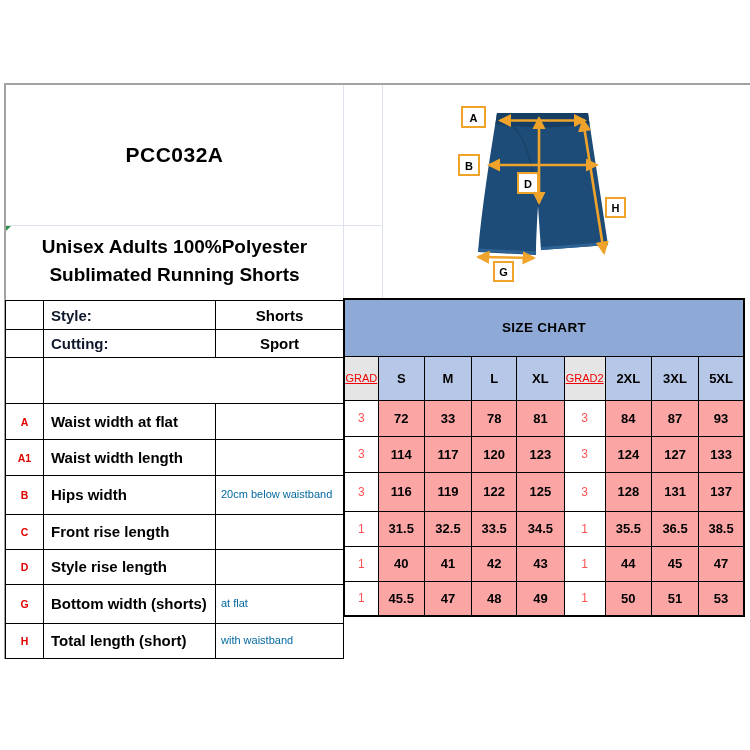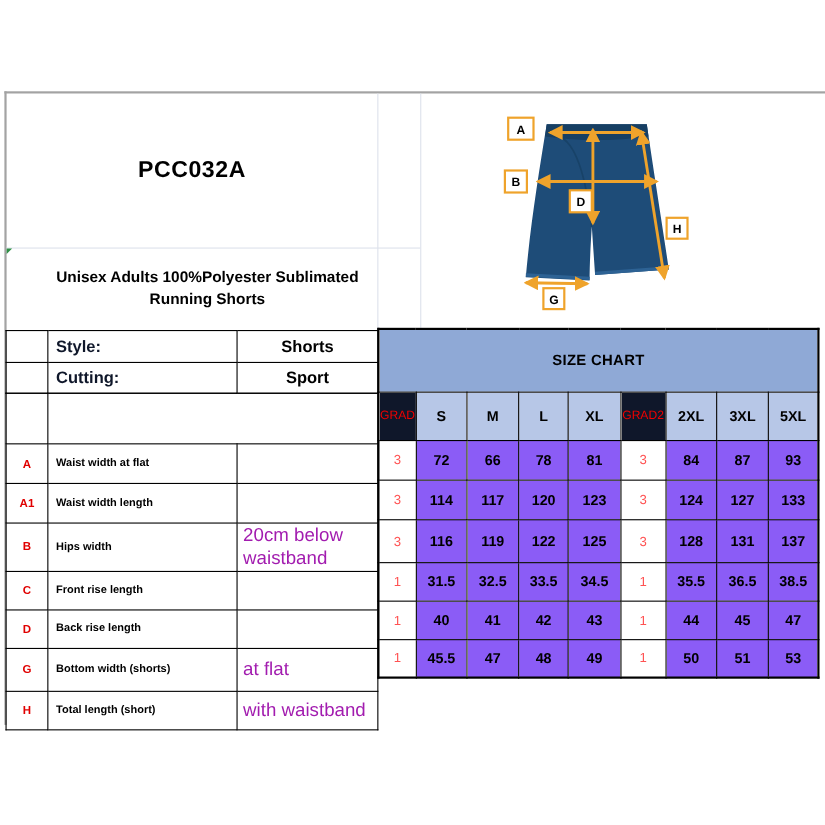--- a/index.html
+++ b/index.html
@@ -7,37 +7,37 @@
           font-family:"Liberation Sans",sans-serif;color:#000;}
   .abs{position:absolute;}
   
   .sheet-top{left:4px;top:83px;width:746px;height:2px;background:#a3a3a3;}
   .sheet-left{left:4px;top:83px;width:2px;height:576px;background:#a3a3a3;}
   .grid-v{width:1px;background:#dde2ec;top:85px;height:213px;}
   .grid-h{height:1px;background:#dde2ec;left:6px;width:376px;top:225px;}
   
   .title-cell{left:6px;top:86px;width:337px;height:138px;display:flex;align-items:center;justify-content:center;
               font-size:21px;font-weight:bold;letter-spacing:.5px;}
-  .subtitle-cell{left:20px;top:226px;width:337px;height:70px;display:flex;align-items:center;justify-content:center;
-                 text-align:center;font-size:14px;font-weight:bold;line-height:1.45;padding:0 18px;box-sizing:border-box;}
+  .subtitle-cell{left:6px;top:226px;width:337px;height:70px;display:flex;align-items:center;justify-content:center;
+                 text-align:center;font-size:19px;font-weight:bold;line-height:1.45;padding:0 18px;box-sizing:border-box;}
   
   table{border-collapse:collapse;table-layout:fixed;position:absolute;}
   td{border:1px solid #000;padding:0;overflow:hidden;vertical-align:middle;}
   .t-l1{left:5px;top:300px;width:338px;}
   .t-l2{left:5px;top:357px;width:338px;}
   .t-r{left:343px;top:298px;width:402px;border:2px solid #000;}
   .red-label{color:#0f172a;font-weight:bold;font-size:15px;padding-left:7px;}
   .val-cell{font-weight:bold;font-size:15px;text-align:center;}
   .key-cell{color:#e00000;font-weight:bold;font-size:10.5px;text-align:center;}
-  .mname{font-weight:bold;font-size:10px;padding-left:7px;line-height:1.15;}
-  .mnote{font-size:17px;padding-left:5px;line-height:1.25;color:#a21caf;}
+  .mname{font-weight:bold;font-size:15px;padding-left:7px;line-height:1.15;}
+  .mnote{font-size:11px;padding-left:5px;line-height:1.25;color:#0369a1;}
   .band{background:#8fa9d6;text-align:center;font-weight:bold;font-size:13.5px;letter-spacing:.3px;}
   .sizeh{background:#b7c7e7;text-align:center;font-weight:bold;font-size:13px;}
-  .gradh{background:#0f172a;text-align:center;color:#f00000;font-size:11px;}
-  .num{font-weight:bold;font-size:13px;text-align:center;background:#8b5cf6;}
+  .gradh{background:#e5e5e5;text-align:center;color:#f00000;font-size:11px;text-decoration:underline;}
+  .num{font-weight:bold;font-size:13px;text-align:center;background:#fca5a5;}
   .gradv{color:#ff5252;font-size:12px;text-align:center;background:#fff;}
   
   .gmark{width:0;height:0;border-top:5px solid #2f8f46;border-right:5px solid transparent;}
   .diagram{left:382px;top:84px;}
 </style>
 </head>
 <body>
 
 <div class="canvas">
 
@@ -101,21 +101,21 @@
       <td class="mname">Hips width</td>
       <td class="mnote" style="width:90px">20cm below waistband</td>
     </tr>
     <tr style="height:35px">
       <td class="key-cell">C</td>
       <td class="mname">Front rise length</td>
       <td class="mnote"></td>
     </tr>
     <tr style="height:35px">
       <td class="key-cell">D</td>
-      <td class="mname">Back rise length</td>
+      <td class="mname">Style rise length</td>
       <td class="mnote"></td>
     </tr>
     <tr style="height:39px">
       <td class="key-cell">G</td>
       <td class="mname">Bottom width (shorts)</td>
       <td class="mnote">at flat</td>
     </tr>
     <tr style="height:35px">
       <td class="key-cell">H</td>
       <td class="mname">Total length (short)</td>
@@ -147,21 +147,21 @@
       <td class="sizeh">L</td>
       <td class="sizeh">XL</td>
       <td class="gradh">GRAD2</td>
       <td class="sizeh">2XL</td>
       <td class="sizeh">3XL</td>
       <td class="sizeh">5XL</td>
     </tr>
     <tr style="height:36px">
       <td class="gradv">3</td>
       <td class="num">72</td>
-      <td class="num">66</td>
+      <td class="num">33</td>
       <td class="num">78</td>
       <td class="num">81</td>
       <td class="gradv">3</td>
       <td class="num">84</td>
       <td class="num">87</td>
       <td class="num">93</td>
     </tr>
     <tr style="height:36px">
       <td class="gradv">3</td>
       <td class="num">114</td>

